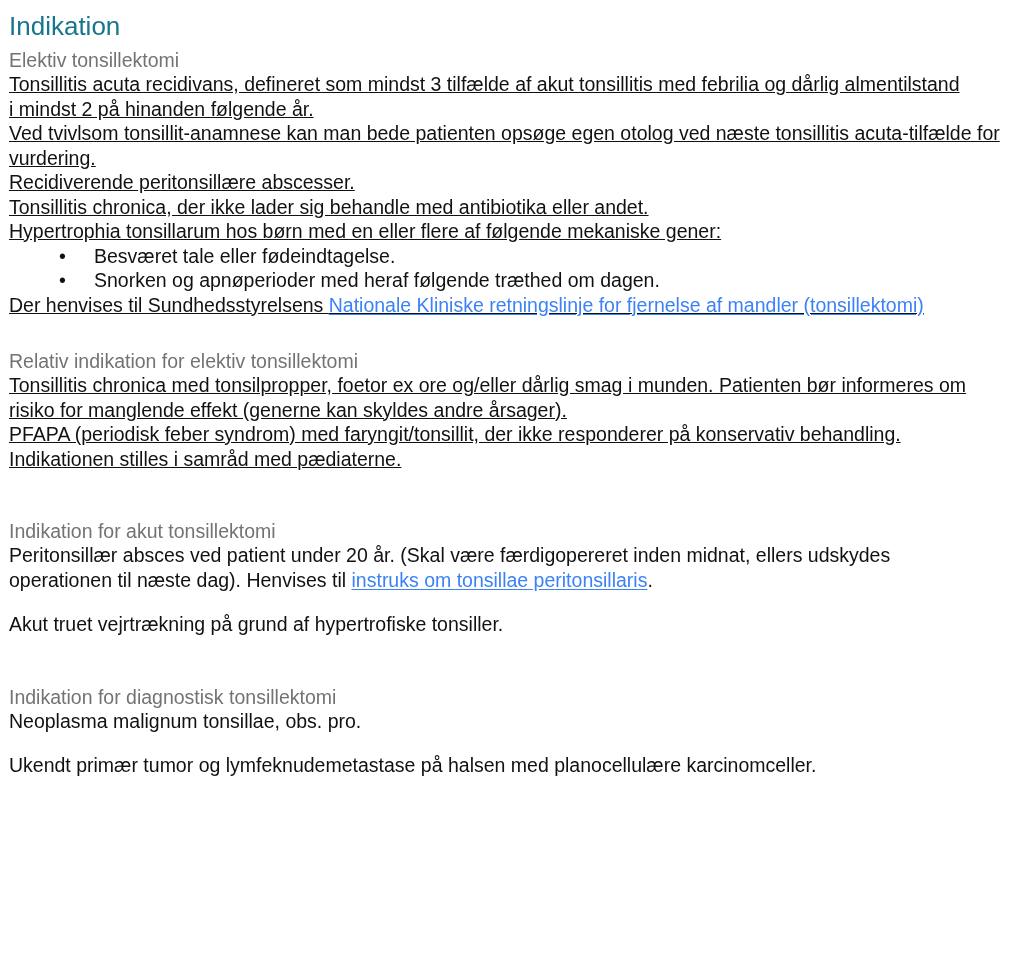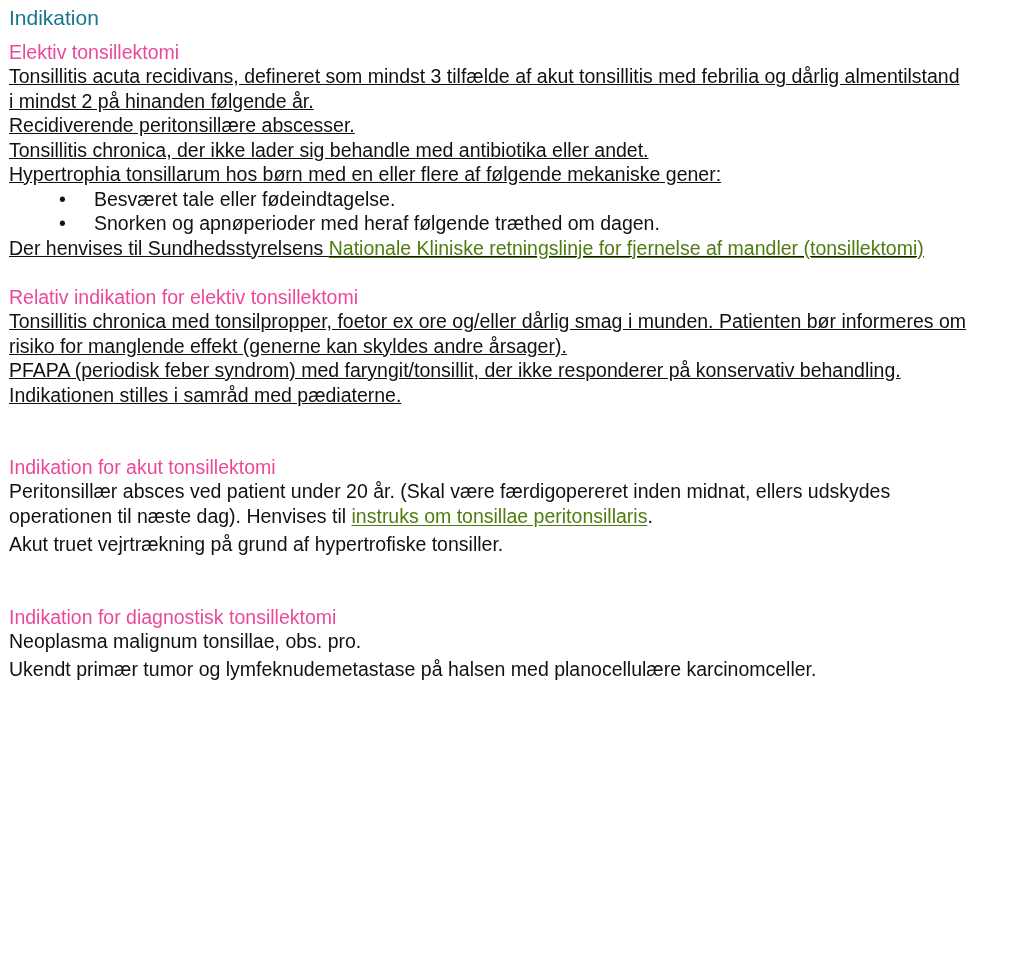--- a/index.html
+++ b/index.html
@@ -15,80 +15,81 @@
       color: #111111;
       font-size: 19.5px;
       line-height: 24.5px;
     }
     .page {
       position: relative;
       padding: 6px 10px 0 9px;
     }
     .h-main {
       color: #17768c;
-      font-size: 21px;
+      font-size: 26px;
       line-height: 24px;
-      margin: 0 0 10px 0;
+      margin: 8px 0 10px 0;
       font-weight: normal;
     }
     .h-sec {
-      color: #ec4899;
+      color: #737373;
       font-size: 19.5px;
       line-height: 24px;
       margin: 0;
       font-weight: normal;
     }
     .line {
       margin: 0;
       text-decoration: underline;
     }
     .para {
       margin: 0;
     }
     .para.gap-top {
-      margin-top: 4px;
+      margin-top: 20px;
     }
     ul.bullets {
       margin: 0;
       padding: 0;
       list-style: none;
     }
     ul.bullets li {
       position: relative;
       padding-left: 85px;
       margin: 0;
     }
     ul.bullets li .bullet {
       position: absolute;
       left: 50px;
       top: 0;
     }
     a.link {
-      color: #4d7c0f;
+      color: #3b82f6;
       text-decoration: underline;
       text-underline-offset: 2px;
     }
     .section {
       margin: 0;
     }
-    .section.s2 { margin-top: 25px; }
+    .section.s2 { margin-top: 32px; }
     .section.s3 { margin-top: 48px; }
     .section.s4 { margin-top: 48px; }
   </style>
 </head>
 <body>
 
 <div class="page">
 
   <h1 class="h-main">Indikation</h1>
 
   <div class="section s1">
     <h2 class="h-sec">Elektiv tonsillektomi</h2>
     <p class="line" style="max-width: 960px;">Tonsillitis acuta recidivans, defineret som mindst 3 tilfælde af akut tonsillitis med febrilia og dårlig almentilstand</p>
     <p class="line">i mindst 2 på hinanden følgende år.</p>
+    <p class="line" style="max-width: 1010px;">Ved tvivlsom tonsillit-anamnese kan man bede patienten opsøge egen otolog ved næste tonsillitis acuta-tilfælde for vurdering.</p>
     <p class="line">Recidiverende peritonsillære abscesser.</p>
     <p class="line">Tonsillitis chronica, der ikke lader sig behandle med antibiotika eller andet.</p>
     <p class="line">Hypertrophia tonsillarum hos børn med en eller flere af følgende mekaniske gener:</p>
     <ul class="bullets">
       <li>
         <span class="bullet">•</span>
         <span>Besværet tale eller fødeindtagelse.</span>
       </li>
       <li>
         <span class="bullet">•</span>

